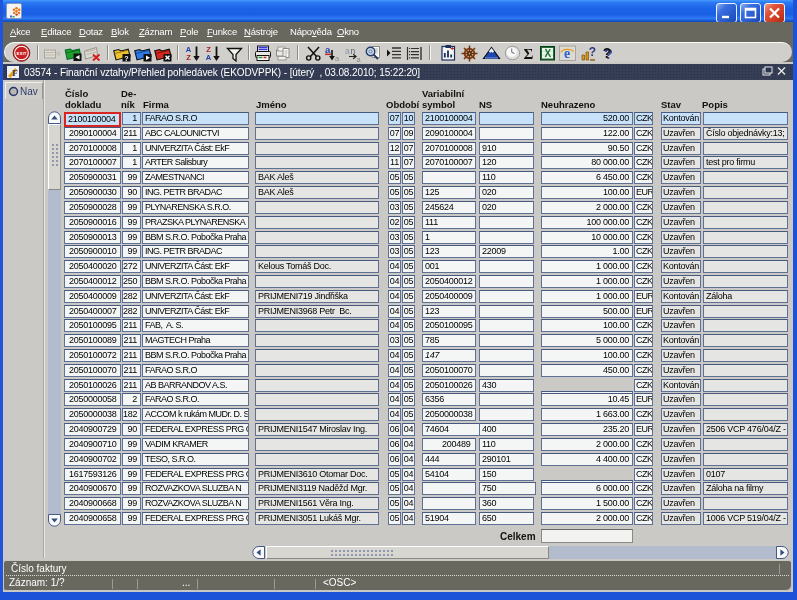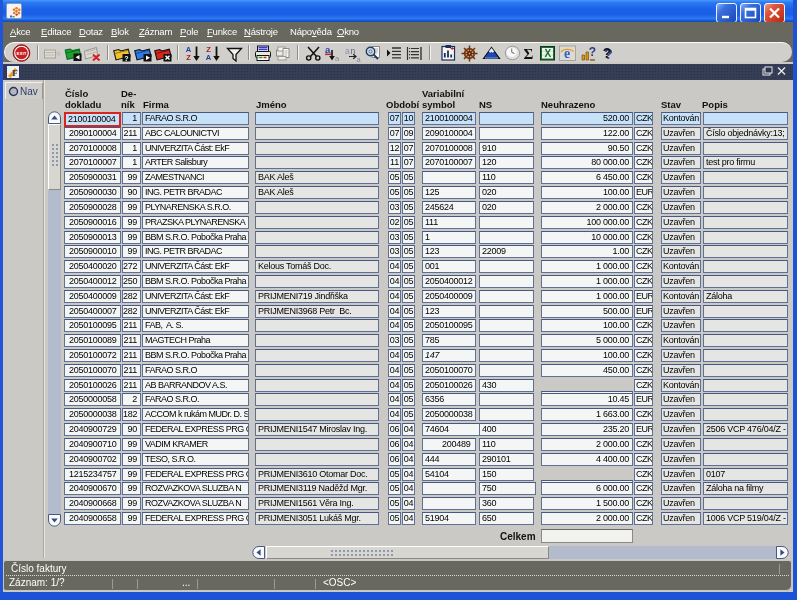--- a/index.html
+++ b/index.html
@@ -271,20 +271,21 @@
         <text x="9" y="14" font-size="14" font-weight="bold" fill="#111" text-anchor="middle" font-family="Liberation Sans">?</text>
       </svg>
 </div>
   </div>
 <div id="innertitle">
  <svg style="position:absolute;left:3px;top:1px" width="14" height="14" viewBox="0 0 14 14">
       <rect x="0.5" y="0.5" width="13" height="13" fill="#f0f0f0" stroke="#26326e"></rect>
       <path d="M2,11 l7,-8 2.5,2 -7,8 z" fill="#e8a018"></path>
       <text x="9" y="11" font-size="9" font-weight="bold" fill="#26326e" text-anchor="middle" font-family="Liberation Serif">F</text>
     </svg>
+ <div id="innertxt">03574 - Finanční vztahy/Přehled pohledávek (EKODVPPK) - [úterý&nbsp; , 03.08.2010; 15:22:20]</div>
  <div id="innerbtns"><svg width="26" height="11" viewBox="0 0 26 11">
         <rect x="3" y="3" width="7" height="6" fill="none" stroke="#e8e8e8"></rect>
         <rect x="5" y="1" width="7" height="6" fill="#2b3551" stroke="#e8e8e8"></rect>
         <path d="M18,1.5 l7,7 M25,1.5 l-7,7" stroke="#e8e8e8" stroke-width="1.4"></path>
       </svg></div>
 </div>
 <div id="content">
  <div id="navtab">
       <svg style="position:absolute;left:2px;top:3px" width="11" height="11" viewBox="0 0 11 11">
         <circle cx="5.5" cy="5.5" r="4" fill="#b8b8b0" stroke="#26326e" stroke-width="1.4"></circle>
@@ -599,21 +600,21 @@
 <div class="c" style="left:142px;top:453px;width:107px;padding-left:2px;letter-spacing:-0.5px;">TESO, S.R.O.</div>
 <div class="c ro" style="left:255px;top:453px;width:124px;padding-left:2px;"></div>
 <div class="c" style="left:388px;top:453px;width:13px;text-align:center;">06</div>
 <div class="c" style="left:402px;top:453px;width:13px;text-align:center;">04</div>
 <div class="c" style="left:422px;top:453px;width:54px;padding-left:2px;">444</div>
 <div class="c" style="left:479px;top:453px;width:55px;padding-left:2px;">290101</div>
 <div class="c" style="left:541px;top:453px;width:92px;text-align:right;padding-right:3px;">4 400.00</div>
 <div class="c" style="left:634px;top:453px;width:19px;padding-left:1px;letter-spacing:-0.5px;">CZK</div>
 <div class="c ro" style="left:661px;top:453px;width:40px;padding-left:1px;">Uzavřen</div>
 <div class="c ro" style="left:703px;top:453px;width:85px;padding-left:2px;"></div>
-<div class="c" style="left:64px;top:468px;width:57px;text-align:right;padding-right:3.5px;">1215234757</div>
+<div class="c" style="left:64px;top:468px;width:57px;text-align:right;padding-right:3.5px;">1617593126</div>
 <div class="c" style="left:122px;top:468px;width:19px;text-align:right;padding-right:3px;">99</div>
 <div class="c" style="left:142px;top:468px;width:107px;padding-left:2px;letter-spacing:-0.5px;">FEDERAL EXPRESS PRG CI</div>
 <div class="c ro" style="left:255px;top:468px;width:124px;padding-left:2px;">PRIJMENI3610 Otomar Doc.</div>
 <div class="c" style="left:388px;top:468px;width:13px;text-align:center;">05</div>
 <div class="c" style="left:402px;top:468px;width:13px;text-align:center;">04</div>
 <div class="c" style="left:422px;top:468px;width:54px;padding-left:2px;">54104</div>
 <div class="c" style="left:479px;top:468px;width:55px;padding-left:2px;">150</div>
 <div class="c" style="left:541px;top:468px;width:92px;text-align:center;padding-right:3px;margin-top:12px;">27 000.00</div>
 <div class="c" style="left:634px;top:468px;width:19px;padding-left:1px;letter-spacing:-0.5px;">CZK</div>
 <div class="c ro" style="left:661px;top:468px;width:40px;padding-left:1px;">Uzavřen</div>

